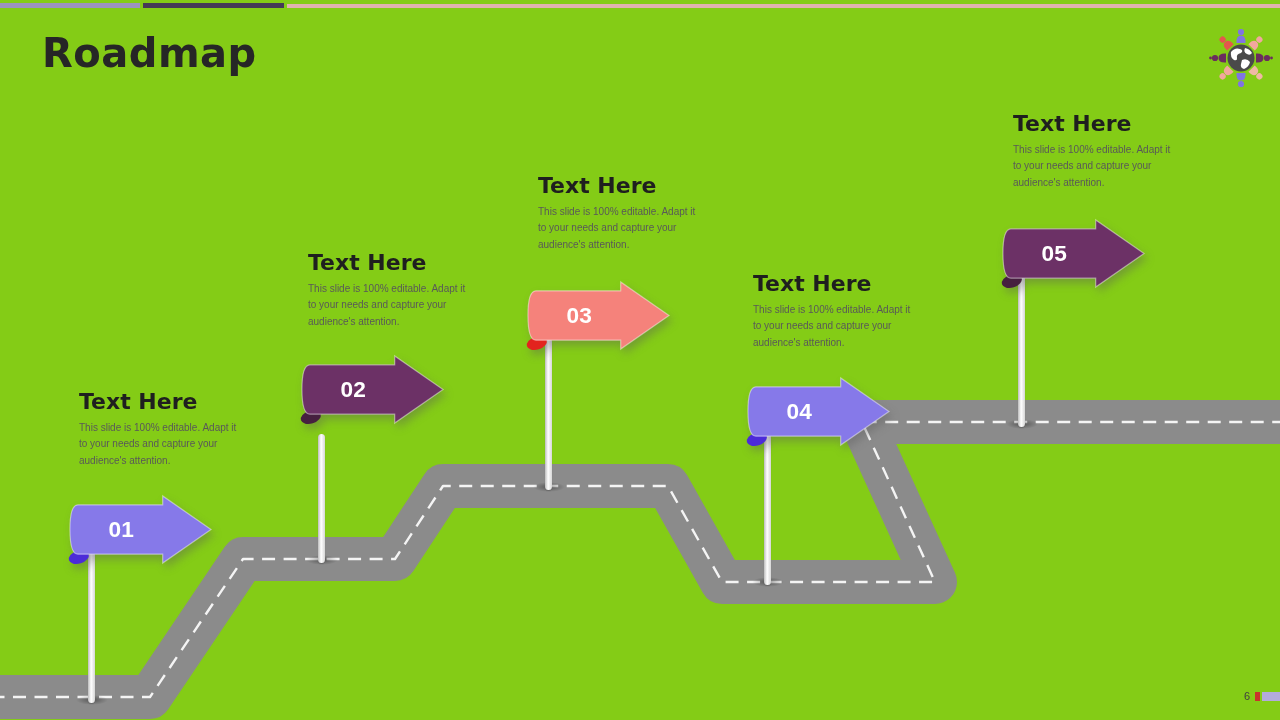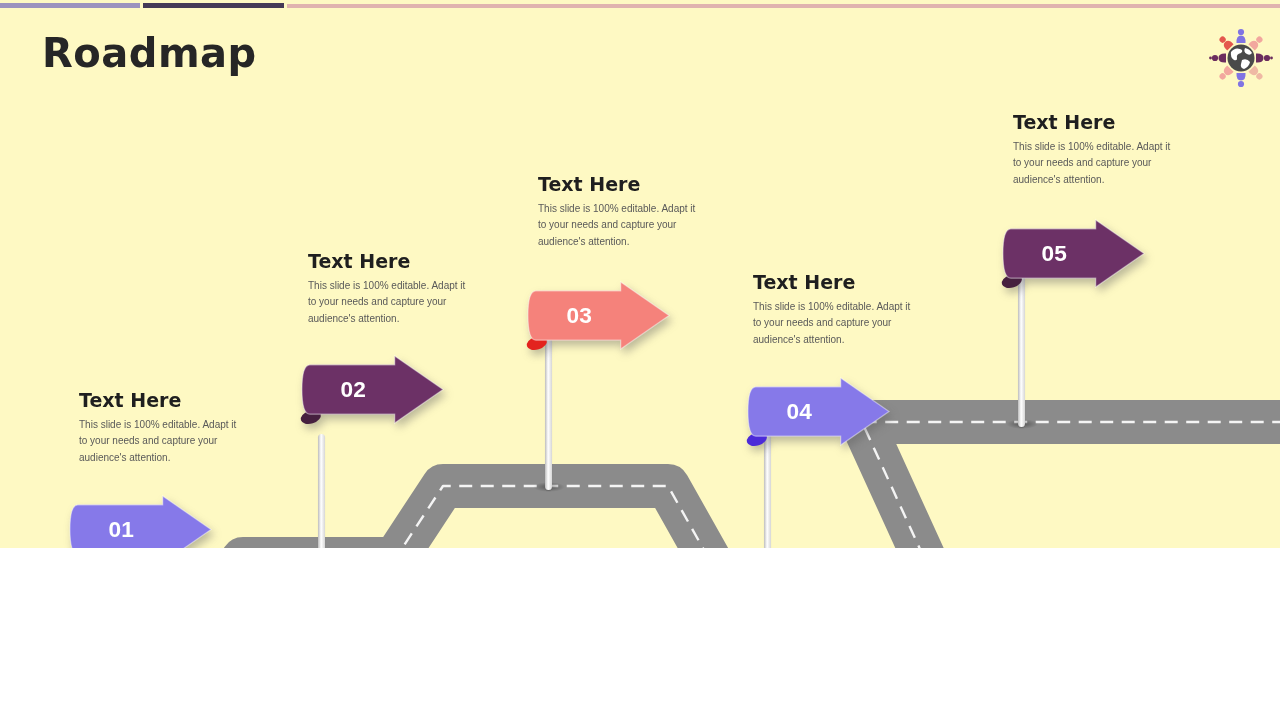--- a/index.html
+++ b/index.html
@@ -1,18 +1,18 @@
 <!DOCTYPE html>
 <html><head>
 <meta charset="utf-8">
 <style>
   * { margin:0; padding:0; box-sizing:border-box; }
   html,body { width:1280px; height:720px; background:#fff; overflow:hidden; }
   body { font-family:"Liberation Sans", sans-serif; }
-  .slide { position:relative; width:1280px; height:548px; background:#fef9c3; overflow:hidden; }
+  .slide { position:relative; width:1280px; height:720px; background:#84cc16; overflow:hidden; }
 
   
   .topbar-seg { position:absolute; top:3px; height:5px; }
   .seg1 { left:0; width:140px; }
   .seg2 { left:143px; width:141px; }
   .seg3 { left:287px; width:993px; height:4px; top:4px; }
 
   
   .slide-title { position:absolute; left:42px; top:30px; font-size:40px; font-weight:800;
                  color:#262626; letter-spacing:.5px; font-family:"DejaVu Sans","Liberation Sans",sans-serif; }
@@ -45,21 +45,21 @@
           filter:drop-shadow(3px 5px 4px rgba(90,90,90,.4)); }
   .s1 { left:66px;  top:491px; }
   .s2 { left:298px; top:351px; }
   .s3 { left:524px; top:277px; }
   .s4 { left:744px; top:373px; }
   .s5 { left:999px; top:215px; }
   .sign-num { font:bold 23px "Liberation Sans",sans-serif; fill:#ffffff; }
 
   
   .mtext { position:absolute; width:164px; }
-  .mtext h3 { font-size:19px; font-weight:800; color:#1f1f1f; margin-bottom:6px;
+  .mtext h3 { font-size:22px; font-weight:800; color:#1f1f1f; margin-bottom:6px;
               font-family:"DejaVu Sans","Liberation Sans",sans-serif; }
   .mtext p { font-size:10px; line-height:16.3px; color:#595959; }
   .t1 { left:79px;  top:389px; }
   .t2 { left:308px; top:250px; }
   .t3 { left:538px; top:173px; }
   .t4 { left:753px; top:271px; }
   .t5 { left:1013px;top:111px; }
 
   
   .footer { position:absolute; right:0; top:691px; height:10px; display:flex; align-items:center; }

